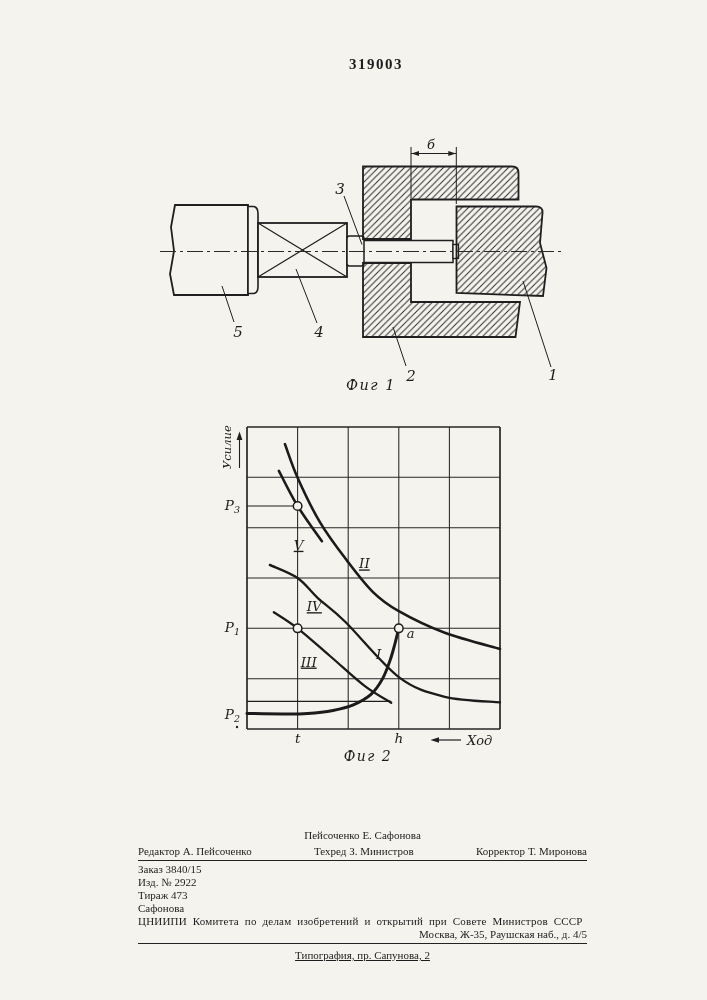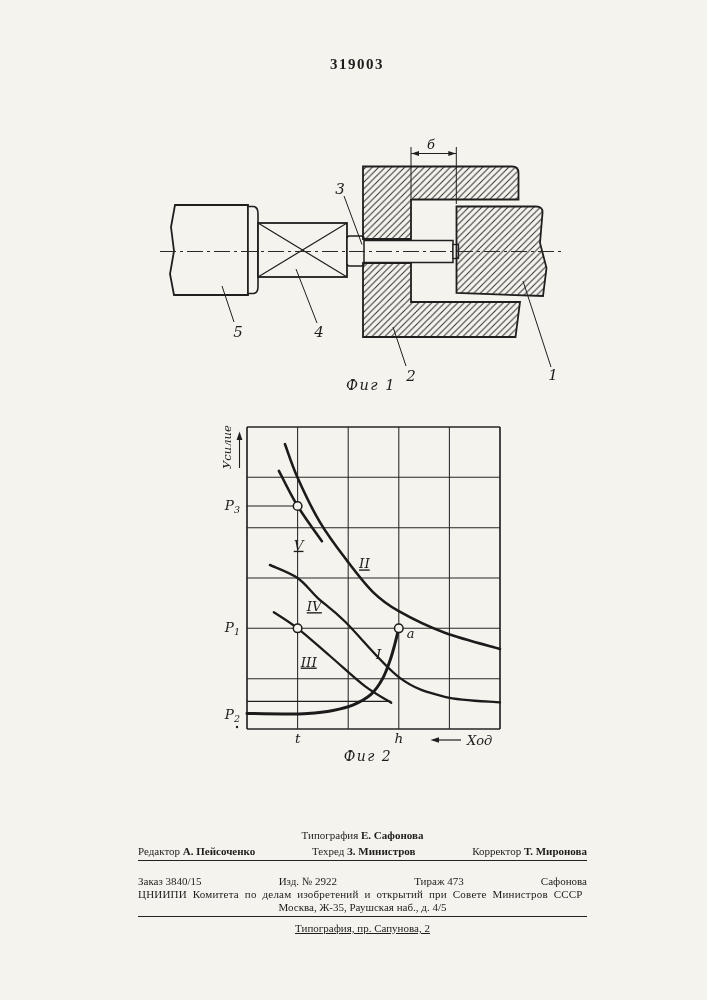--- a/index.html
+++ b/index.html
@@ -3,41 +3,41 @@
 <meta charset="utf-8">
 <style>
   html,body{margin:0;padding:0;}
   .page{
     position:relative; width:707px; height:1000px;
     background:#f5f3ee; overflow:hidden;
     font-family:"Liberation Serif", serif; color:#1d1d1d;
   }
   .doc-number{
     position:absolute; top:56px; left:330px; width:92px;
-    font-size:15px; font-weight:700; letter-spacing:1.5px;
+    text-align:center; font-size:15px; font-weight:700; letter-spacing:1.5px;
   }
   svg{position:absolute; overflow:visible;}
   #fig1{left:140px; top:130px;}
   #fig2{left:195px; top:405px;}
   .it{font-family:"DejaVu Serif", serif; font-style:italic; fill:#1d1d1d;}
   text{fill:#1d1d1d;}
   
   .credits{
     position:absolute; left:138px; top:829px; width:449px;
     font-size:11px; line-height:13px;
   }
   .c-center{text-align:center;}
   .c-row{display:flex; justify-content:space-between;}
   .c-roles{margin-top:3px;}
   .rule{border-top:1.4px solid #222; height:0; margin-top:2px;}
-  .c-imprint{margin-top:14px;}
+  .c-imprint{margin-top:2px;flex-direction:column;}
   .c-org{text-align:left; letter-spacing:0.2px; word-spacing:3px; margin-top:0;}
-  .c-addr{text-align:center;}
+  .c-addr{text-align:right;}
   .c-printer{text-align:center; margin-top:5px;text-decoration:underline;}
-  b{font-weight:700;}
+  b{font-weight:400;}
 </style>
 </head>
 <body>
 
 <div class="page">
 
   <div class="doc-number">319003</div>
 
   <svg id="fig1" width="440" height="270" viewBox="140 130 440 270">
     <defs>
@@ -133,21 +133,21 @@
     <line x1="438" y1="740" x2="461" y2="740" stroke="#1f1f1f" stroke-width="1.2"></line>
     <polygon points="430.5,740 439,737.2 439,742.8" fill="#1f1f1f"></polygon>
 
     <circle cx="237" cy="727" r="1.2" fill="#1f1f1f"></circle>
 
     <text class="it" x="368" y="761" font-size="14" text-anchor="middle" letter-spacing="1.5">Фиг 2</text>
   </svg>
 
   <div class="credits">
     <div class="c-center">
-      <span>Типография</span>
+      <span>Пейсоченко</span>
       <b>Е. Сафонова</b>
     </div>
     <div class="c-row c-roles">
       <span>
         <span>Редактор</span>
         <b>А. Пейсоченко</b>
       </span>
       <span>
         <span>Техред</span>
         <b>З. Министров</b>

